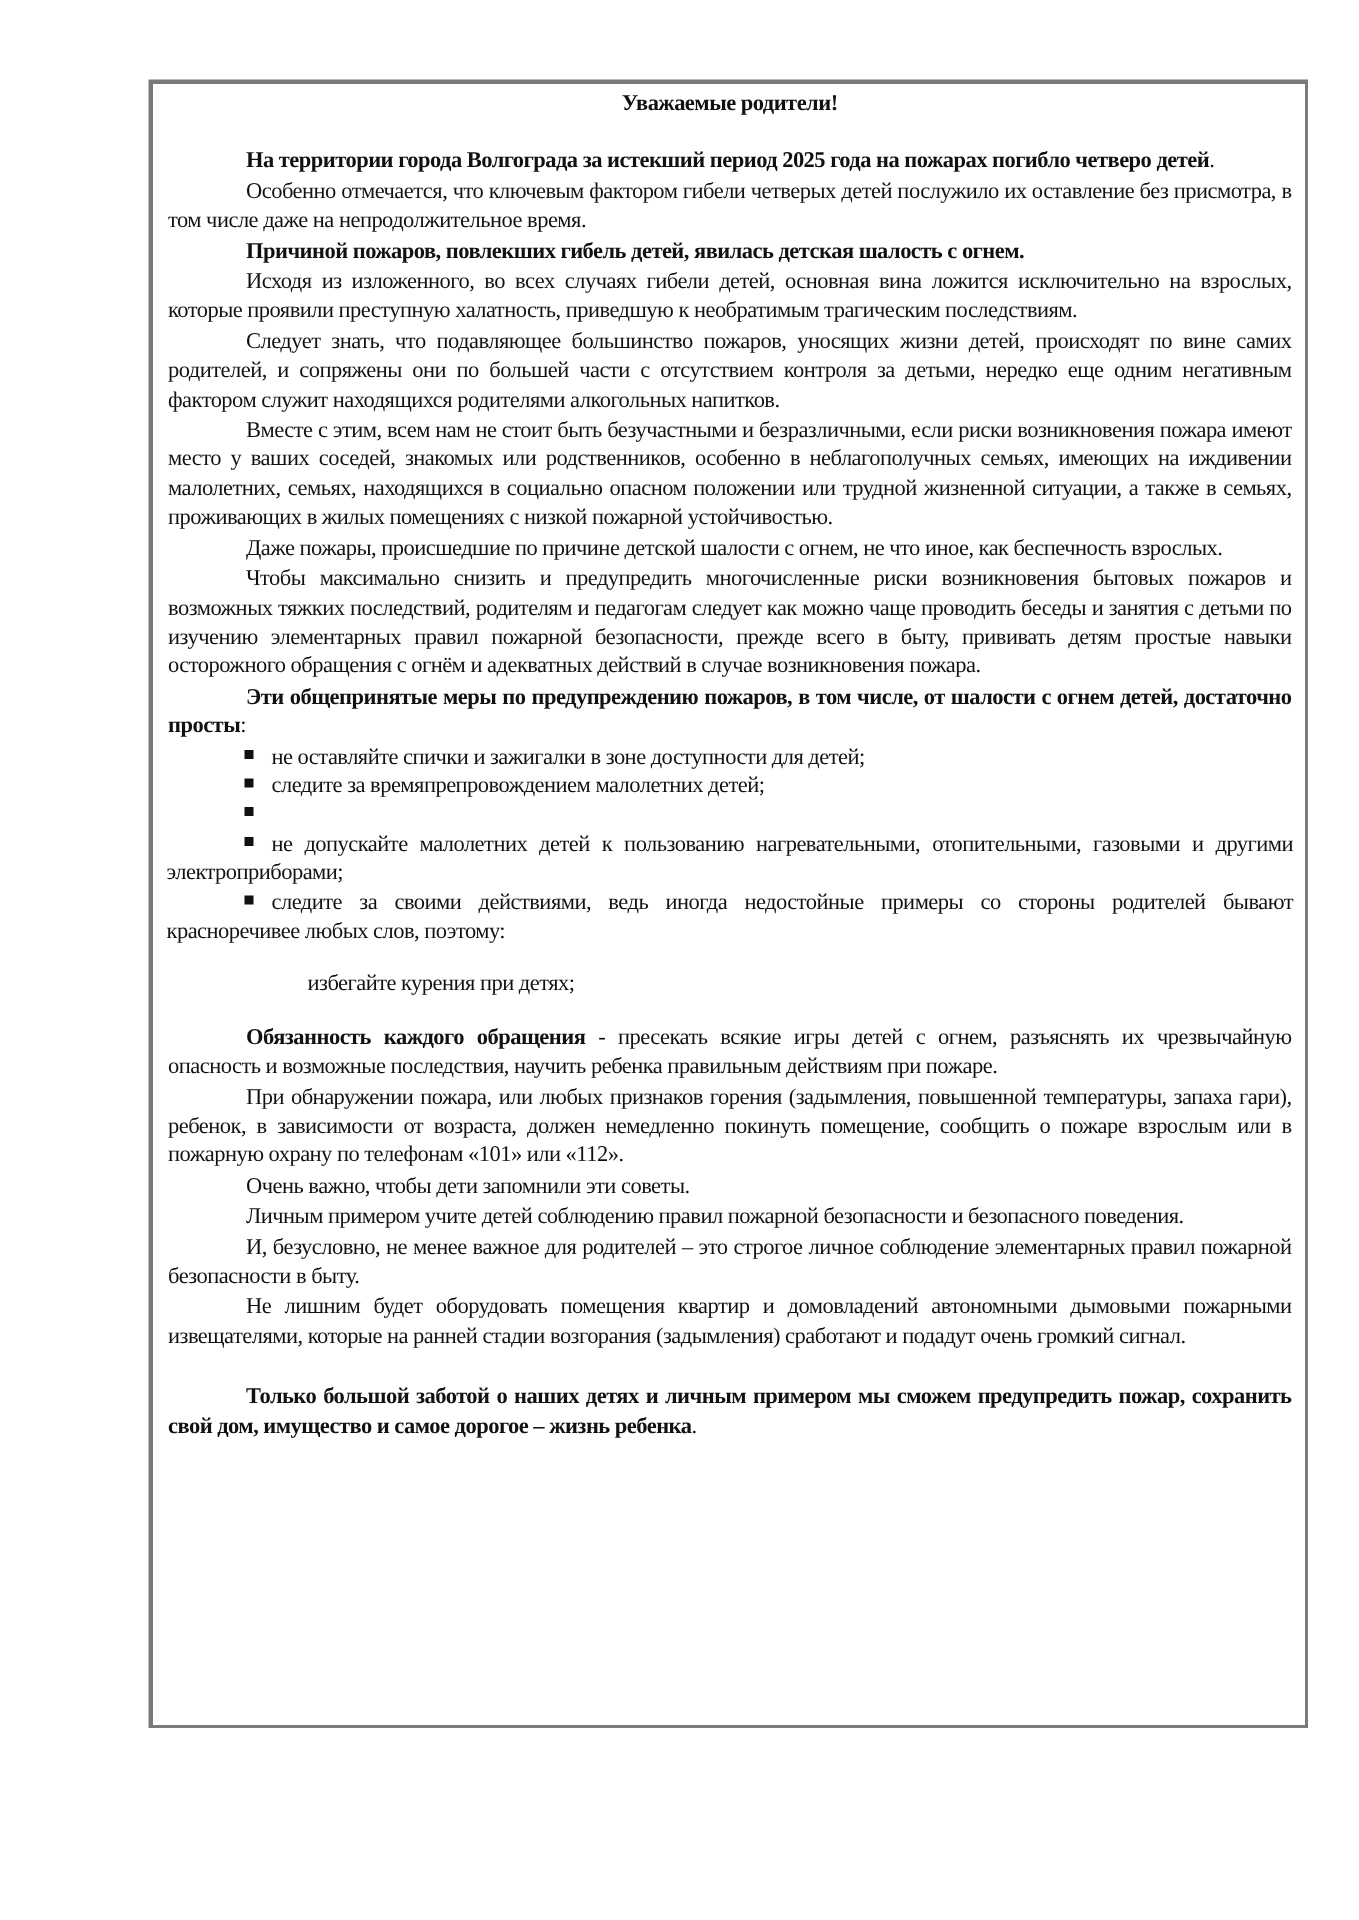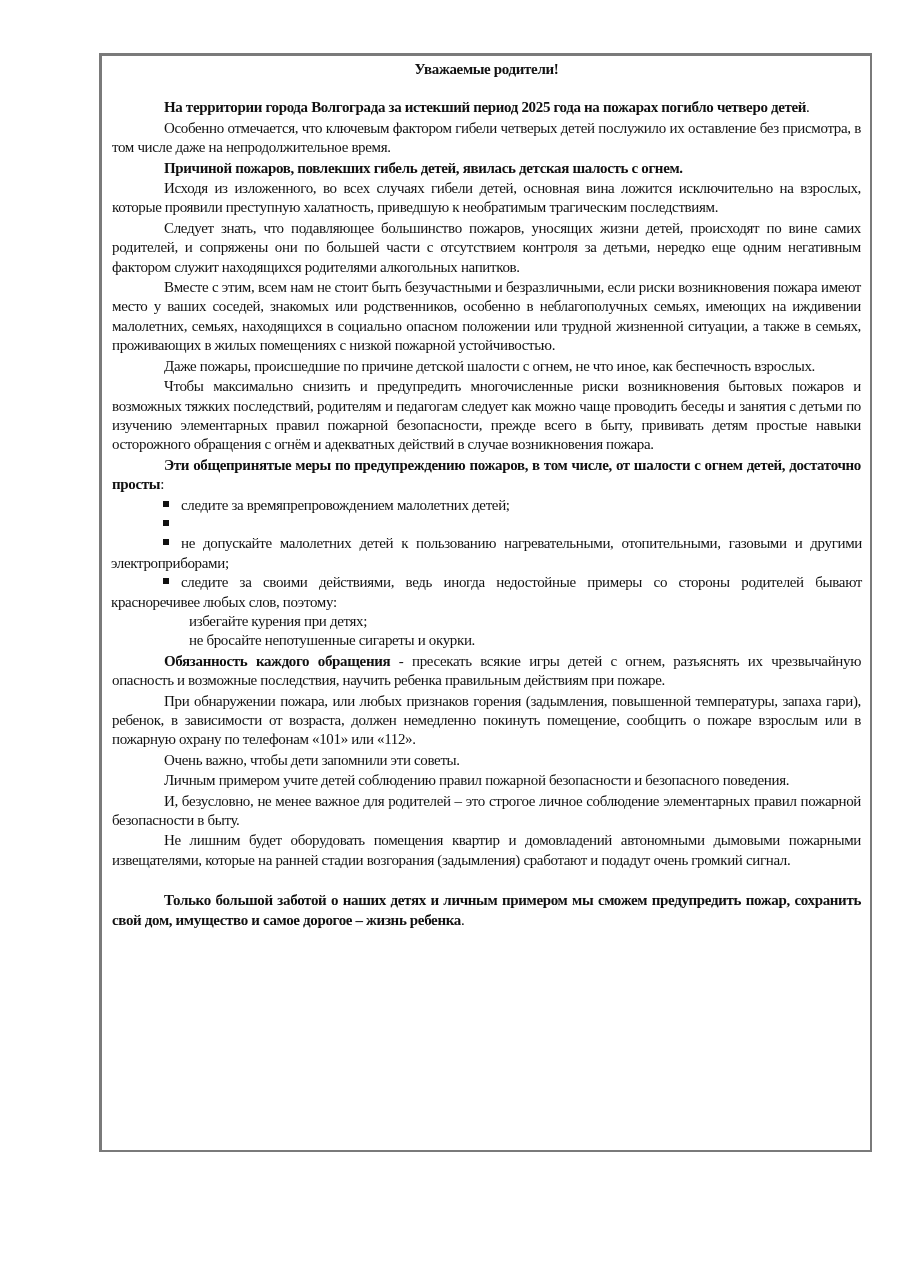--- a/index.html
+++ b/index.html
@@ -55,21 +55,21 @@
     .bullet {
       display: inline-block;
       width: 6px;
       height: 6px;
       background: #111111;
       margin-right: 12px;
       vertical-align: 3px;
       text-indent: 0;
     }
     .sub-item {
-      margin: 0;
+      margin: 16px;
       padding-left: 78px;
     }
     .gap { height: 19px; }
   </style>
 </head>
 <body>
 
 <div class="frame">
   <div class="content">
 
@@ -82,27 +82,27 @@
     <p class="b">Причиной пожаров, повлекших гибель детей, явилась детская шалость с огнем.</p>
 
     <p>Исходя из изложенного, во всех случаях гибели детей, основная вина ложится исключительно на взрослых, которые проявили преступную халатность, приведшую к необратимым трагическим последствиям.</p>
     <p>Следует знать, что подавляющее большинство пожаров, уносящих жизни детей, происходят по вине самих родителей, и сопряжены они по большей части с отсутствием контроля за детьми, нередко еще одним негативным фактором служит находящихся родителями алкогольных напитков.</p>
     <p>Вместе с этим, всем нам не стоит быть безучастными и безразличными, если риски возникновения пожара имеют место у ваших соседей, знакомых или родственников, особенно в неблагополучных семьях, имеющих на иждивении малолетних, семьях, находящихся в социально опасном положении или трудной жизненной ситуации, а также в семьях, проживающих в жилых помещениях с низкой пожарной устойчивостью.</p>
     <p>Даже пожары, происшедшие по причине детской шалости с огнем, не что иное, как беспечность взрослых.</p>
     <p>Чтобы максимально снизить и предупредить многочисленные риски возникновения бытовых пожаров и возможных тяжких последствий, родителям и педагогам следует как можно чаще проводить беседы и занятия с детьми по изучению элементарных правил пожарной безопасности, прежде всего в быту, прививать детям простые навыки осторожного обращения с огнём и адекватных действий в случае возникновения пожара.</p>
 
     <p><span class="b">Эти общепринятые меры по предупреждению пожаров, в том числе, от шалости с огнем детей, достаточно просты</span><span>:</span></p>
 
+    <div class="list-item"><span class="bullet"></span><span>не оставляйте спички и зажигалки в зоне доступности для детей;</span></div>
     <div class="list-item"><span class="bullet"></span><span>следите за времяпрепровождением малолетних детей;</span></div>
     <div class="list-item"><span class="bullet"></span></div>
     <div class="list-item"><span class="bullet"></span><span>не допускайте малолетних детей к пользованию нагревательными, отопительными, газовыми и другими электроприборами;</span></div>
     <div class="list-item"><span class="bullet"></span><span>следите за своими действиями, ведь иногда недостойные примеры со стороны родителей бывают красноречивее любых слов, поэтому:</span></div>
 
     <div class="sub-item">избегайте курения при детях;</div>
-    <div class="sub-item">не бросайте непотушенные сигареты и окурки.</div>
 
     <p><span class="b">Обязанность каждого обращения</span><span> - пресекать всякие игры детей с огнем, разъяснять их чрезвычайную опасность и возможные последствия, научить ребенка правильным действиям при пожаре.</span></p>
 
     <p>При обнаружении пожара, или любых признаков горения (задымления, повышенной температуры, запаха гари), ребенок, в зависимости от возраста, должен немедленно покинуть помещение, сообщить о пожаре взрослым или в пожарную охрану по телефонам «101» или «112».</p>
     <p>Очень важно, чтобы дети запомнили эти советы.</p>
     <p>Личным примером учите детей соблюдению правил пожарной безопасности и безопасного поведения.</p>
     <p>И, безусловно, не менее важное для родителей – это строгое личное соблюдение элементарных правил пожарной безопасности в быту.</p>
     <p>Не лишним будет оборудовать помещения квартир и домовладений автономными дымовыми пожарными извещателями, которые на ранней стадии возгорания (задымления) сработают и подадут очень громкий сигнал.</p>
 
     <div class="gap"></div>

